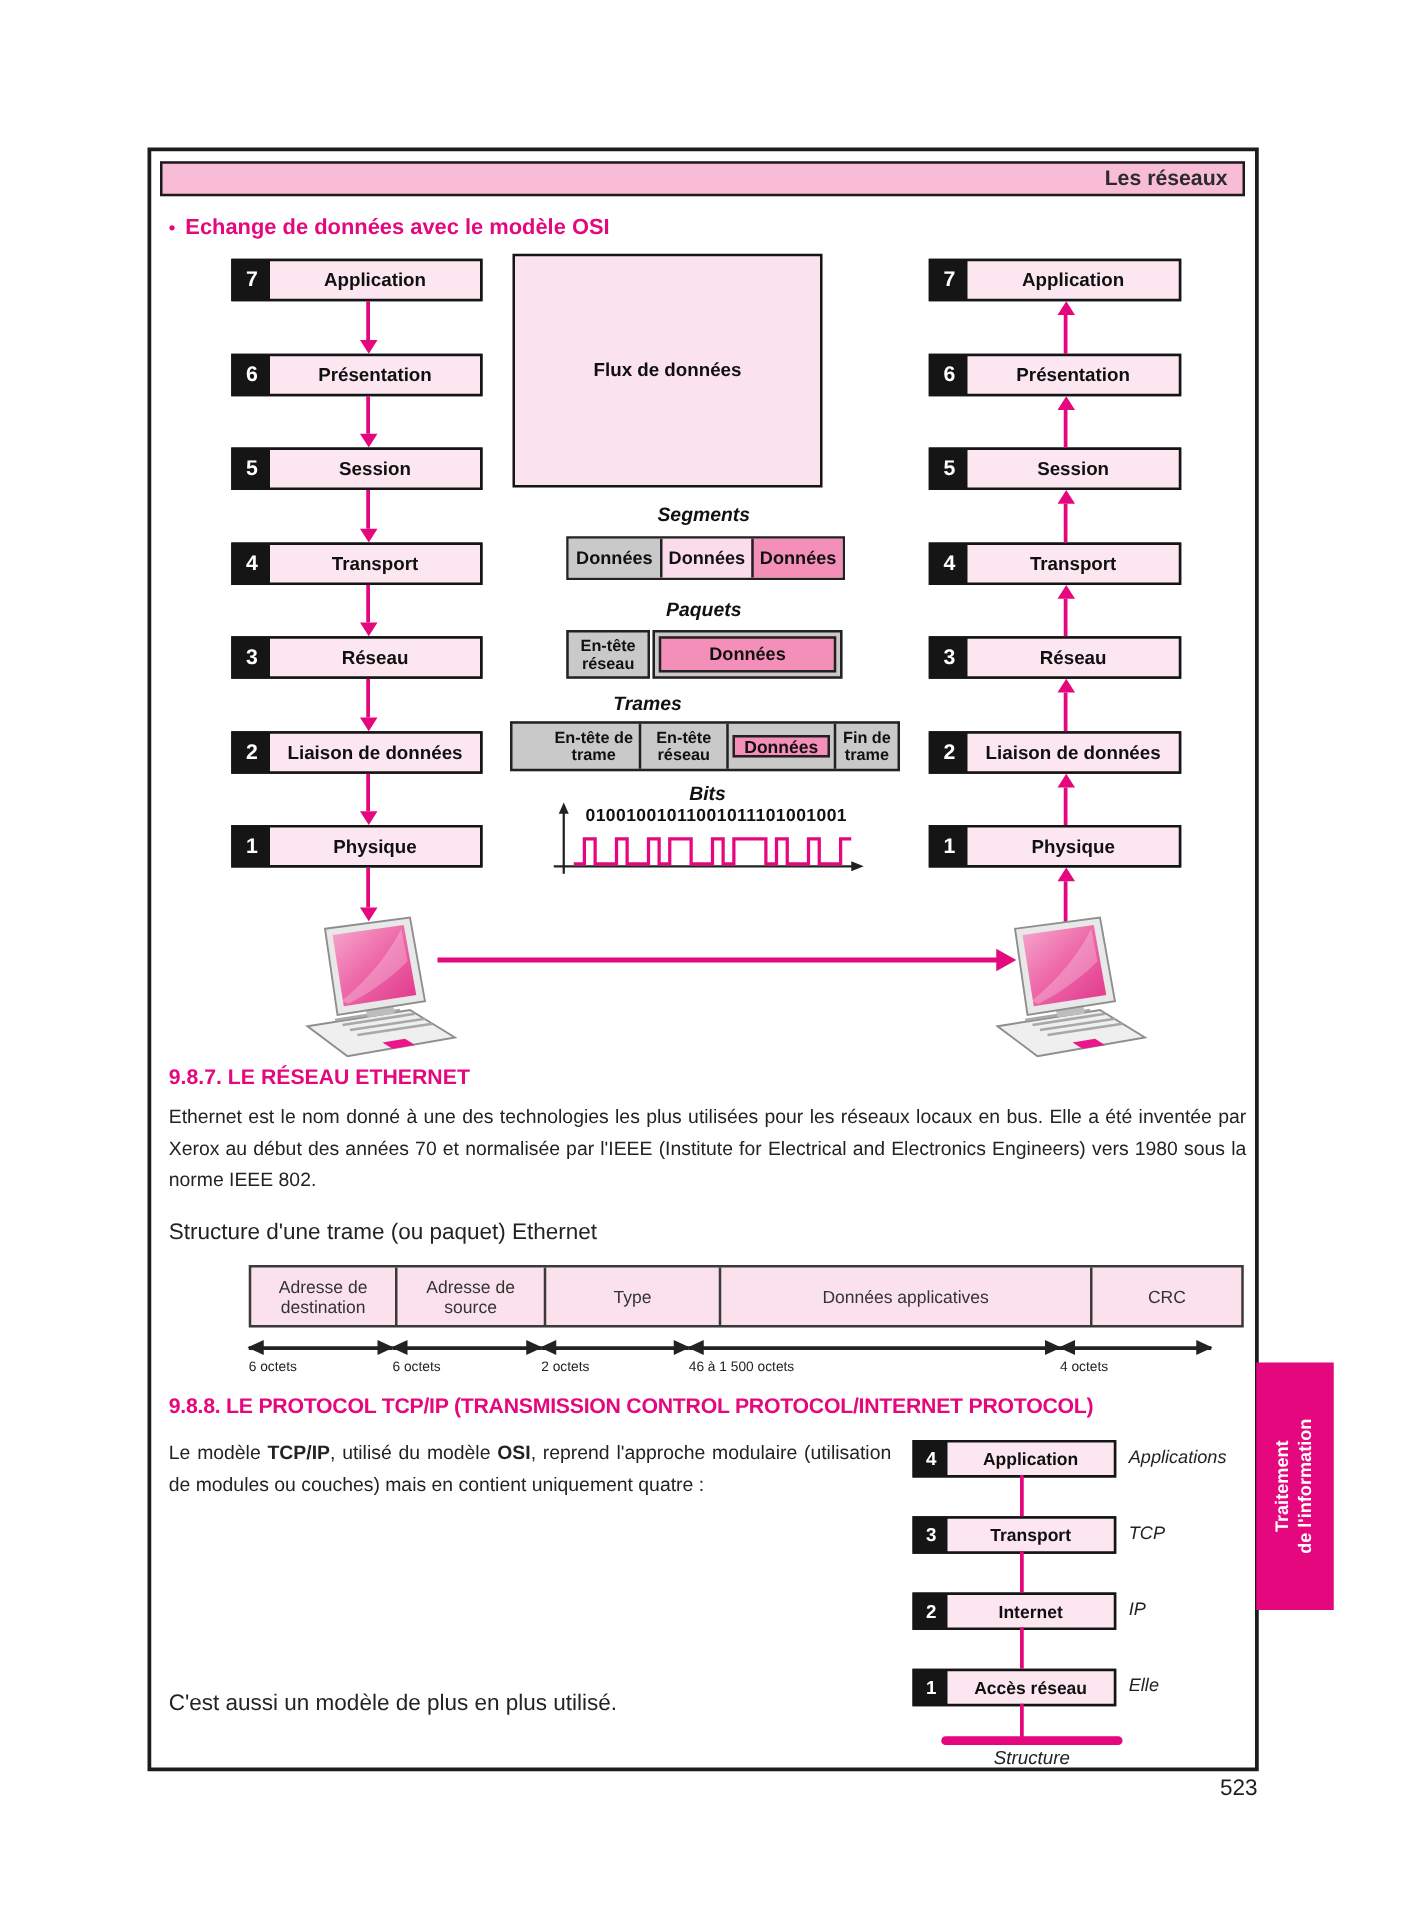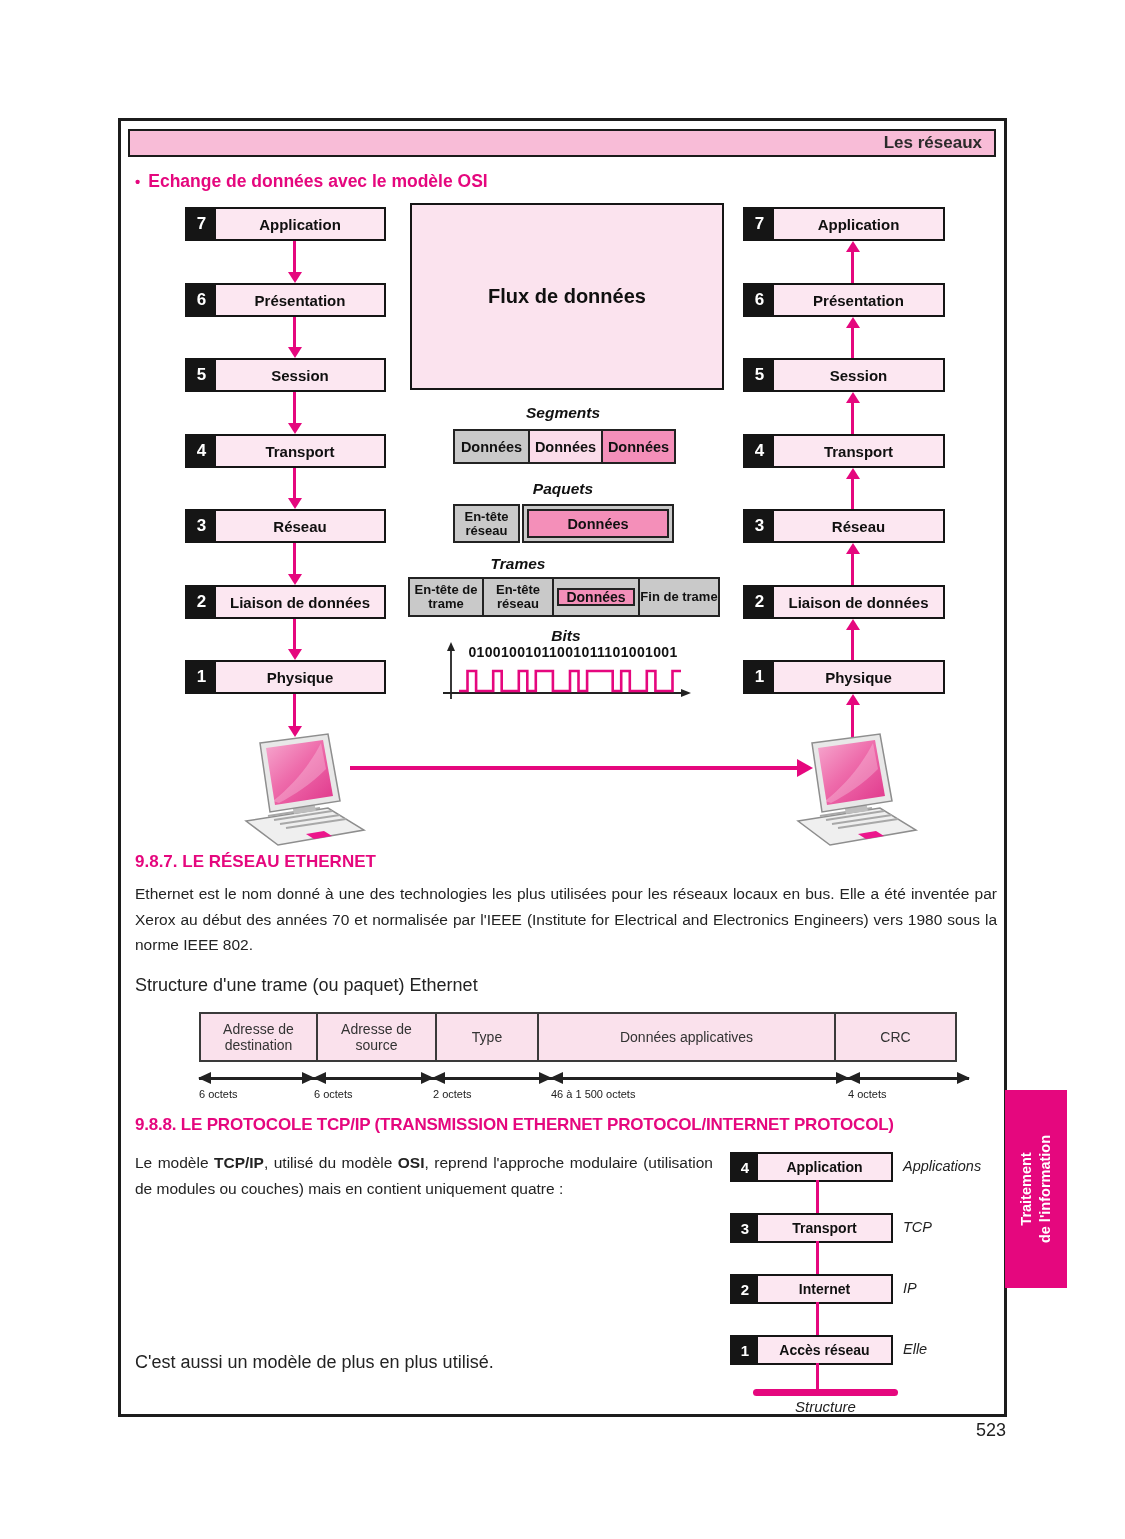--- a/index.html
+++ b/index.html
@@ -31,41 +31,41 @@
     display:flex;align-items:center;justify-content:center;}
   .layer-label{flex:1;background:var(--layer-fill);color:#101010;font-weight:bold;font-size:15px;
     display:flex;align-items:center;justify-content:center;white-space:nowrap;}
 
   .vline{position:absolute;width:3px;background:var(--accent);}
   .vhead-down{position:absolute;width:0;height:0;border-left:7px solid transparent;
     border-right:7px solid transparent;border-top:11px solid var(--accent);}
   .vhead-up{position:absolute;width:0;height:0;border-left:7px solid transparent;
     border-right:7px solid transparent;border-bottom:11px solid var(--accent);}
 
-  .flux-box{position:absolute;left:410px;top:203px;width:314px;height:187px;background:var(--flux-fill);
+  .flux-box{position:absolute;left:410px;top:203px;width:248px;height:187px;background:var(--flux-fill);
     border:2.5px solid #151515;display:flex;align-items:center;justify-content:center;
-    font-weight:bold;font-size:20px;color:#101010;}
+    font-weight:bold;font-size:15px;color:#101010;}
 
   .mid-title{position:absolute;font-style:italic;font-weight:bold;font-size:15.5px;color:#111;text-align:center;}
 
   .seg-row{position:absolute;left:453px;top:429px;display:flex;height:35px;border:2.2px solid #222;}
   .seg-cell{width:73px;display:flex;align-items:center;justify-content:center;
     font-weight:bold;font-size:14.5px;color:#111;}
   .seg-cell + .seg-cell{border-left:2.2px solid #222;}
 
   .paq-head{position:absolute;left:453px;top:504px;width:67px;height:39px;background:var(--gray);
     border:2.2px solid #222;display:flex;align-items:center;justify-content:center;text-align:center;
     font-weight:bold;font-size:13px;line-height:1.05;color:#111;}
   .paq-outer{position:absolute;left:522px;top:504px;width:152px;height:39px;background:var(--gray);
     border:2.2px solid #222;padding:3px;}
   .paq-inner{width:100%;height:100%;background:var(--seg-pink);border:2px solid #222;
     display:flex;align-items:center;justify-content:center;font-weight:bold;font-size:14.5px;color:#111;}
 
   .trame-row{position:absolute;left:408px;top:577px;width:312px;height:40px;background:var(--gray);
-    border:2.2px solid #222;display:flex;}
+    border:2.2px solid #222;display:flex;padding-left:29px;}
   .trame-cell{display:flex;align-items:center;justify-content:center;text-align:center;
     font-weight:bold;font-size:13px;line-height:1.05;color:#111;}
   .trame-cell + .trame-cell{border-left:2.2px solid #222;}
   .trame-data-wrap{width:86px;padding:3px;display:flex;}
   .trame-data{flex:1;background:var(--seg-pink);border:2px solid #222;display:flex;
     align-items:center;justify-content:center;font-weight:bold;font-size:14px;color:#111;}
 
   .bits-binary{position:absolute;left:452px;top:644px;width:242px;text-align:center;
     font-weight:bold;font-size:14px;letter-spacing:0.35px;color:#111;white-space:nowrap;}
 
@@ -298,38 +298,38 @@
   <div class="harrow-line"></div>
   <div class="harrow-head"></div>
 
   <div class="mag-heading" style="left:135px;top:852px;">9.8.7. LE RÉSEAU ETHERNET</div>
   <div class="body-par" style="left:135px;top:881px;width:862px;">Ethernet est le nom donné à une des technologies les plus utilisées pour les réseaux locaux en bus. Elle a été inventée par Xerox au début des années 70 et normalisée par l'IEEE (Institute for Electrical and Electronics Engineers) vers 1980 sous la norme IEEE 802.</div>
   <div class="body-line" style="left:135px;top:975px;">Structure d'une trame (ou paquet) Ethernet</div>
 
   <div class="etable">
     <div class="ecell" style="width:115px;">Adresse de destination</div>
     <div class="ecell" style="width:119px;">Adresse de source</div>
-    <div class="ecell" style="width:102px;">Type</div>
+    <div class="ecell" style="width:140px;">Type</div>
     <div class="ecell" style="width:297px;">Données applicatives</div>
     <div class="ecell" style="width:121px;">CRC</div>
   </div>
 
   <div class="dh-arrow" style="left:199px;width:115px;"></div>
   <div class="dh-arrow" style="left:314px;width:119px;"></div>
   <div class="dh-arrow" style="left:433px;width:118px;"></div>
   <div class="dh-arrow" style="left:551px;width:297px;"></div>
   <div class="dh-arrow" style="left:848px;width:121px;"></div>
 
   <div class="size-label" style="left:199px;width:115px;">6 octets</div>
   <div class="size-label" style="left:314px;width:119px;">6 octets</div>
   <div class="size-label" style="left:433px;width:118px;">2 octets</div>
   <div class="size-label" style="left:551px;width:297px;">46 à 1 500 octets</div>
   <div class="size-label" style="left:848px;width:121px;">4 octets</div>
 
-  <div class="mag-heading" style="left:135px;top:1115px;letter-spacing:-0.2px;">9.8.8. LE PROTOCOLE TCP/IP (TRANSMISSION ETHERNET PROTOCOL/INTERNET PROTOCOL)</div>
+  <div class="mag-heading" style="left:135px;top:1115px;letter-spacing:-0.2px;">9.8.8. LE PROTOCOL TCP/IP (TRANSMISSION CONTROL PROTOCOL/INTERNET PROTOCOL)</div>
 
   <div class="body-par" style="left:135px;top:1150px;width:578px;">
     <span>Le modèle </span><b>TCP/IP</b><span>, utilisé du modèle </span><b>OSI</b><span>, reprend l'approche modulaire (utilisation de modules ou couches) mais en contient uniquement quatre :</span>
   </div>
 
 
   <div class="body-line" style="left:135px;top:1352px;">C'est aussi un modèle de plus en plus utilisé.</div>
 
   <div class="tbox" style="top:1152px;">
     <span class="layer-num">4</span>

